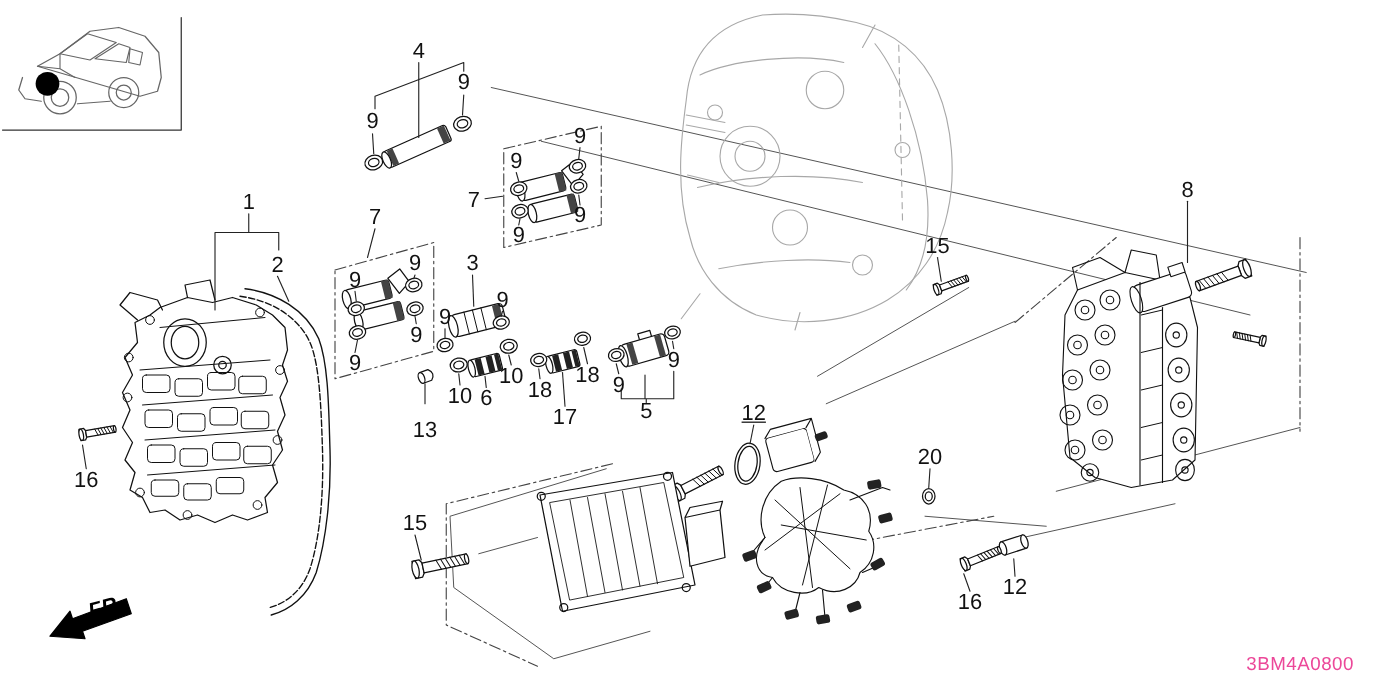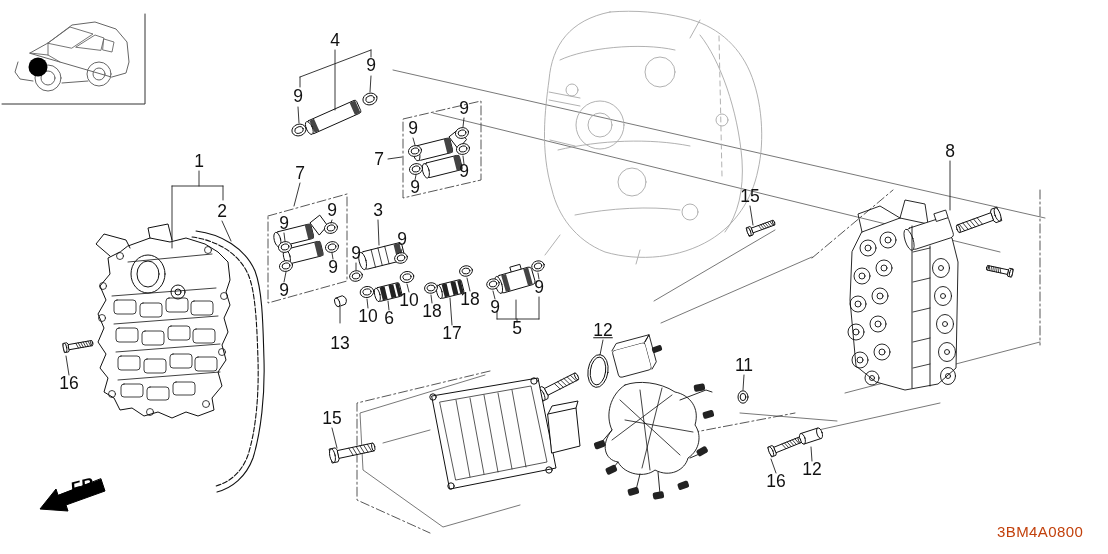--- a/index.html
+++ b/index.html
@@ -4,21 +4,21 @@
 <style>
   html,body{margin:0;padding:0;background:#ffffff;}
   #stage{position:relative;width:1108px;height:554px;background:#fff;overflow:hidden;
          font-family:"Liberation Sans", sans-serif;}
   #art{position:absolute;left:0;top:0;}
   #callout-layer{position:absolute;left:0;top:0;width:100%;height:100%;}
   .callout{position:absolute;transform:translate(-50%,-50%);font-size:17.5px;color:#111;
            line-height:1;white-space:nowrap;cursor:default;}
   #fr-label{position:absolute;left:85px;top:486px;transform:translate(-50%,-50%) rotate(-15deg);
             font-size:17px;font-weight:bold;font-style:italic;color:#000;letter-spacing:.5px;}
-  #diagram-code{position:absolute;left:997px;top:523px;font-size:15px;color:#c2410c;letter-spacing:.4px;}
+  #diagram-code{position:absolute;left:997px;top:523px;font-size:15px;color:#ec4899;letter-spacing:.4px;}
   svg *{vector-effect:non-scaling-stroke;}
 </style>
 </head>
 <body>
 
 <div id="stage">
 
 <svg id="art" width="1108" height="554" viewBox="0 0 1108 554" fill="none" stroke="#111" stroke-width="1" stroke-linecap="round" stroke-linejoin="round">
 
   <defs>
@@ -373,21 +373,21 @@
       <span class="callout" style="left: 368px; top: 317px;">10</span>
       <span class="callout" style="left: 389px; top: 319px;">6</span>
       <span class="callout" style="left: 409px; top: 301px;">10</span>
       <span class="callout" style="left: 432px; top: 312px;">18</span>
       <span class="callout" style="left: 452px; top: 334px;">17</span>
       <span class="callout" style="left: 470px; top: 300px;">18</span>
       <span class="callout" style="left: 495px; top: 308px;">9</span>
       <span class="callout" style="left: 517px; top: 329px;">5</span>
       <span class="callout" style="left: 539px; top: 288px;">9</span>
       <span class="callout" style="left: 603px; top: 331px; text-decoration: underline;">12</span>
-      <span class="callout" style="left: 744px; top: 366px;">11</span>
+      <span class="callout" style="left: 744px; top: 366px;">20</span>
       <span class="callout" style="left: 750px; top: 197px;">15</span>
       <span class="callout" style="left: 950px; top: 152px;">8</span>
       <span class="callout" style="left: 332px; top: 419px;">15</span>
       <span class="callout" style="left: 69px; top: 384px;">16</span>
       <span class="callout" style="left: 776px; top: 482px;">16</span>
       <span class="callout" style="left: 812px; top: 470px;">12</span>
     </div>
 
 <div id="fr-label">FR.</div>
 

